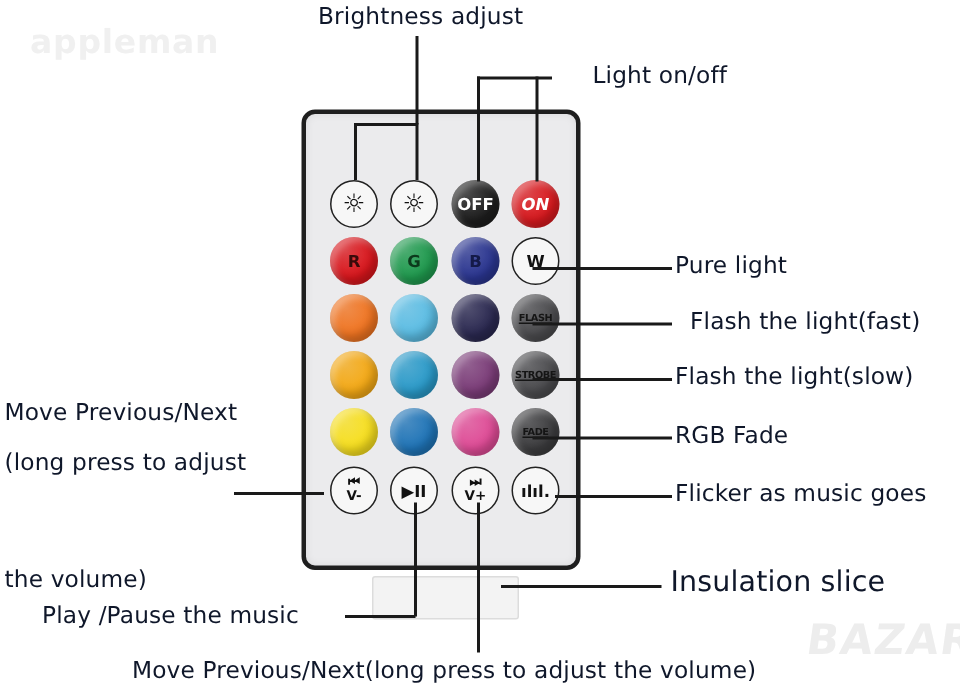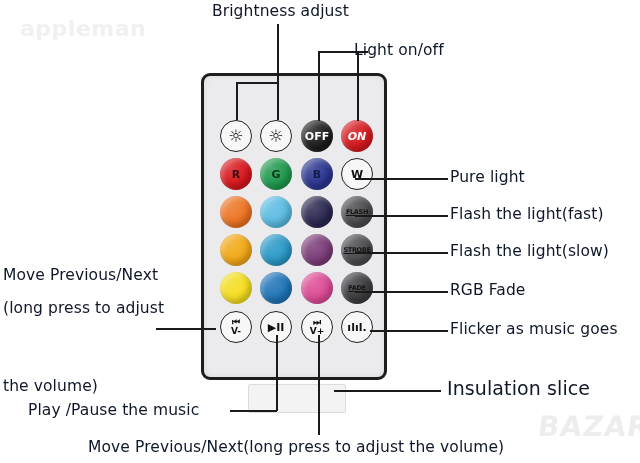--- a/index.html
+++ b/index.html
@@ -125,23 +125,23 @@
 <div class="line" style="left:334px;top:390px;width:107px;height:1.5px;"></div>
 
 <div class="line" style="left:156px;top:328px;width:60px;height:1.5px;"></div>
 
 <div class="line" style="left:276px;top:335px;width:1.5px;height:76px;"></div>
 <div class="line" style="left:230px;top:410px;width:47px;height:1.5px;"></div>
 
 <div class="line" style="left:318px;top:335px;width:1.5px;height:100px;"></div>
 
 <div class="label" style="left:212px;top:2px;">Brightness adjust</div>
-<div class="label" style="left:354px;top:41px;">Light on/off</div>
+<div class="label" style="left:395px;top:41px;">Light on/off</div>
 <div class="label" style="left:450px;top:168px;">Pure light</div>
-<div class="label" style="left:450px;top:205px;">Flash the light(fast)</div>
+<div class="label" style="left:460px;top:205px;">Flash the light(fast)</div>
 <div class="label" style="left:450px;top:242px;">Flash the light(slow)</div>
 <div class="label" style="left:450px;top:281px;">RGB Fade</div>
 <div class="label" style="left:450px;top:320px;">Flicker as music goes</div>
 <div class="label" style="left:447px;top:377px;font-size:19px;">Insulation slice</div>
 <div class="label" style="left:3px;top:266px;">Move Previous/Next</div>
 <div class="label" style="left:3px;top:299px;">(long press to adjust</div>
 <div class="label" style="left:3px;top:333px;margin-top:44px;">the volume)</div>
 <div class="label" style="left:28px;top:401px;">Play /Pause the music</div>
 <div class="label" style="left:88px;top:438px;">Move Previous/Next(long press to adjust the volume)</div>
 

